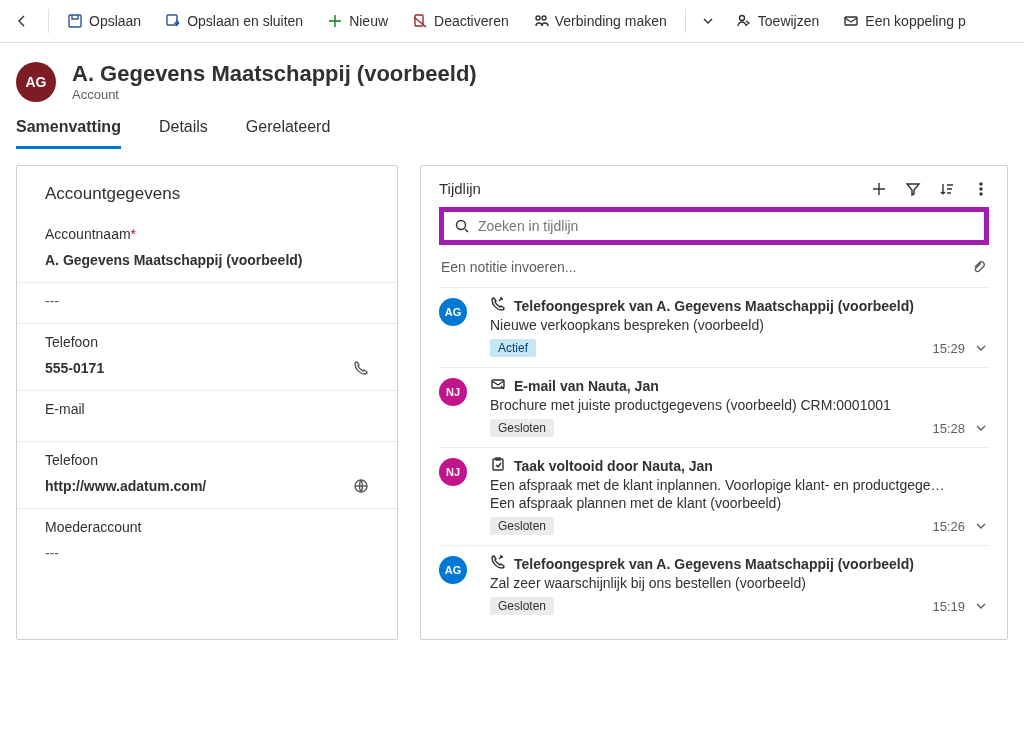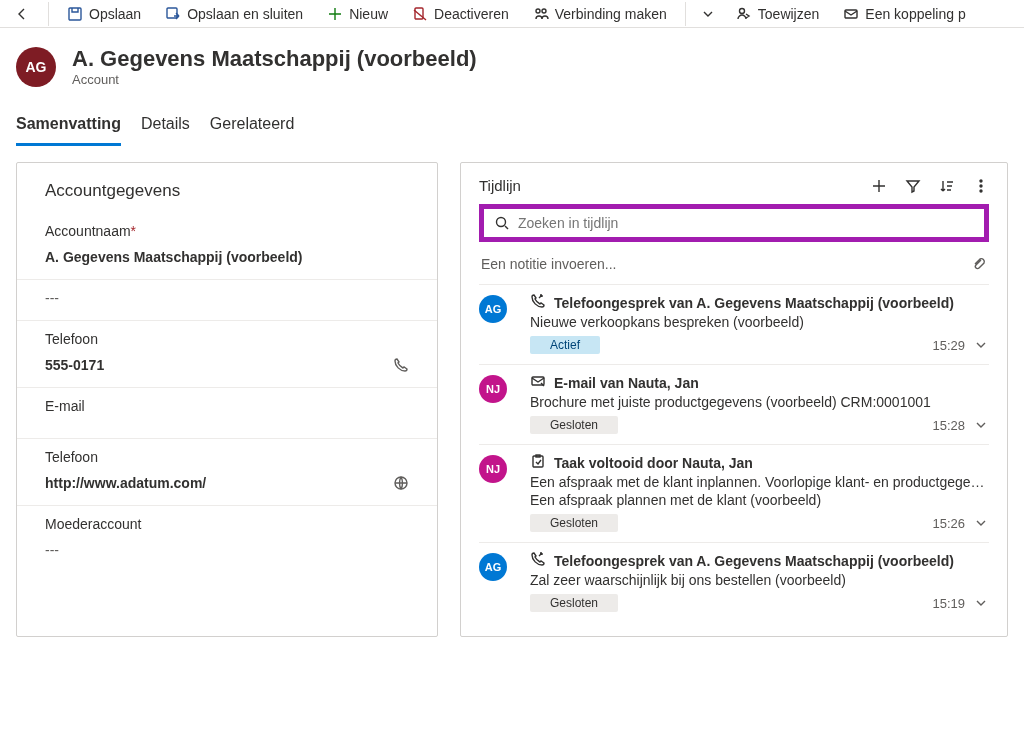--- a/index.html
+++ b/index.html
@@ -8,21 +8,21 @@
   font-size: 14px;
   color: #323130;
   background: #fff;
   width: 1024px;
   height: 736px;
   overflow: hidden;
 }
 .toolbar {
   display: flex;
   align-items: center;
-  height: 28px;
+  height: 43px;
   border-bottom: 1px solid #e1dfdd;
   padding: 0 8px;
   gap: 4px;
 }
 .toolbar-back {
   width: 28px; height: 28px;
   display: flex; align-items: center; justify-content: center;
   cursor: pointer;
   margin-right: 4px;
 }
@@ -43,36 +43,35 @@
 }
 .avatar-lg {
   width: 40px; height: 40px; border-radius: 50%;
   background: #7e1c24; color: #fff;
   display: flex; align-items: center; justify-content: center;
   font-size: 14px; font-weight: 600;
 }
 .header-title { font-size: 22px; font-weight: 600; }
 .header-sub { font-size: 13px; color: #605e5c; }
 .tabs {
-  display: flex; gap: 20px; padding: 0 16px; border-bottom: 0px solid #e1dfdd;
-  margin-top: 12px;
+  display: flex; gap: 38px; padding: 0 16px; border-bottom: 0px solid #e1dfdd;
 }
 .tab {
   padding: 8px 0 10px 0; cursor: pointer; font-size: 16px;
   border-bottom: 3px solid transparent;
 }
 .tab.active { border-bottom-color: #0078d4; font-weight: 600; }
 .content {
   display: flex; gap: 22px; padding: 16px;
 }
 .panel {
   border: 1px solid #d2d0ce; border-radius: 2px;
   background: #fff;
 }
-.left-panel { width: 422px; padding: 18px 0 32px 0; }
+.left-panel { width: 382px; padding: 18px 0 32px 0; }
 .section-title { font-size: 17px; padding: 0 28px 12px 28px; color: #323130; }
 .field {
   padding: 10px 28px 14px 28px;
   border-bottom: 1px solid #edebe9;
 }
 .field:last-child { border-bottom: none; }
 .field-label { font-size: 14px; color: #323130; margin-bottom: 10px; }
 .req { color: #a4262c; }
 .field-row { display: flex; align-items: center; justify-content: space-between; }
 .field-value { font-size: 14px; color: #323130; font-weight: 600; }
@@ -108,21 +107,21 @@
   color: #fff; font-size: 11px; font-weight: 600; flex-shrink: 0; margin-top: 2px;
 }
 .av-blue { background: #0078d4; }
 .av-magenta { background: #c2148b; }
 .ti-body { flex: 1; min-width: 0; margin-left: 9px; }
 .ti-title-row { display: flex; align-items: center; gap: 8px; }
 .ti-title { font-weight: 600; font-size: 14px; }
 .ti-desc { font-size: 14px; color: #323130; margin-top: 2px; white-space: nowrap; overflow: hidden; text-overflow: ellipsis; }
 .ti-foot { display: flex; align-items: center; justify-content: space-between; margin-top: 6px; }
 .badge {
-  font-size: 12px; padding: 2px 20px; border-radius: 2px;
+  font-size: 12px; padding: 2px 8px; border-radius: 2px;
   background: #edebe9; color: #323130;
 }
 .badge.active { background: #c7e6f4; color: #004578; }
 .ti-time { display: flex; align-items: center; gap: 8px; color: #605e5c; font-size: 13px; }
 svg { stroke: currentColor; fill: none; stroke-width: 1.4; }
 </style>
 </head>
 <body>
 
 <div class="toolbar">

